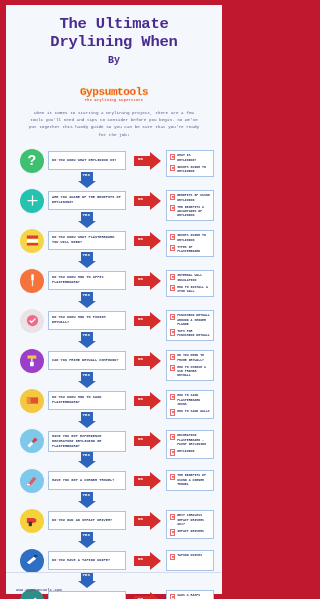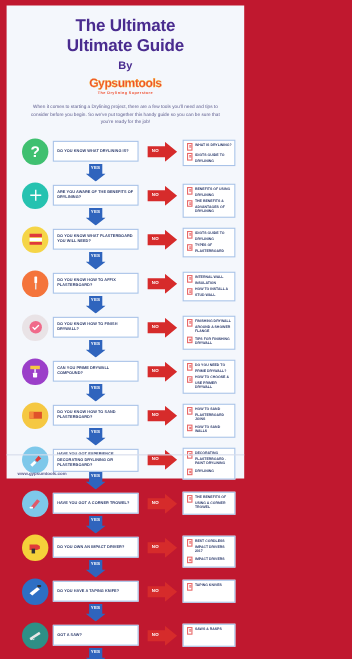--- a/index.html
+++ b/index.html
@@ -4,35 +4,36 @@
 <style>
   html,body{margin:0;padding:0;}
   body{
     width:228px;height:599px;overflow:hidden;
     background:#c0182f;
     font-family:"Liberation Sans", sans-serif;
     -webkit-font-smoothing:antialiased;
   }
   .frame{
     position:absolute;left:6px;top:5px;
-    width:216px;height:430px;
+    width:216px;height:589px;
     background:#f4f7fc;
     box-sizing:border-box;
+    font-family:Liberation Mono, monospace;
   }
   
   .header{padding:10px 8px 0 8px;text-align:center;}
   .title{
     color:#4a2c8f;font-weight:bold;font-size:15.5px;line-height:18px;
     letter-spacing:-0.2px;
   }
   .byline{
     color:#4a2c8f;font-weight:bold;font-size:10px;line-height:17px;
     margin-top:1px;
   }
-  .logo-wrap{margin-top:2px;height:16px;position:relative;}
+  .logo-wrap{margin-top:18px;height:16px;position:relative;}
   .logo-text{
     font-size:11px;font-weight:bold;color:#ef4b2b;letter-spacing:-0.4px;
     line-height:11px;
     -webkit-text-stroke:0.3px #f6c13a;
   }
   .logo-sub{
     font-size:3.4px;color:#ef4b2b;letter-spacing:0.4px;margin-top:0px;
     font-weight:bold;
   }
   .intro{
@@ -115,21 +116,21 @@
     font-size:4px;color:#5b5a8c;text-decoration:none;font-weight:bold;
   }
 </style>
 </head>
 <body>
 
 <div class="frame">
 
   <div class="header">
     <div class="title">The Ultimate</div>
-    <div class="title">Ultimate Guide</div>
+    <div class="title">Drylining When</div>
     <div class="byline">By</div>
     <div class="logo-wrap">
       <div class="logo-text">Gypsumtools</div>
       <div class="logo-sub">The Drylining Superstore</div>
     </div>
     <div class="intro">When it comes to starting a Drylining project, there are a few tools you'll need and tips to consider before you begin. So we've put together this handy guide so you can be sure that you're ready for the job!</div>
   </div>
 
   <div class="flow" id="flow">
       <div class="row">

